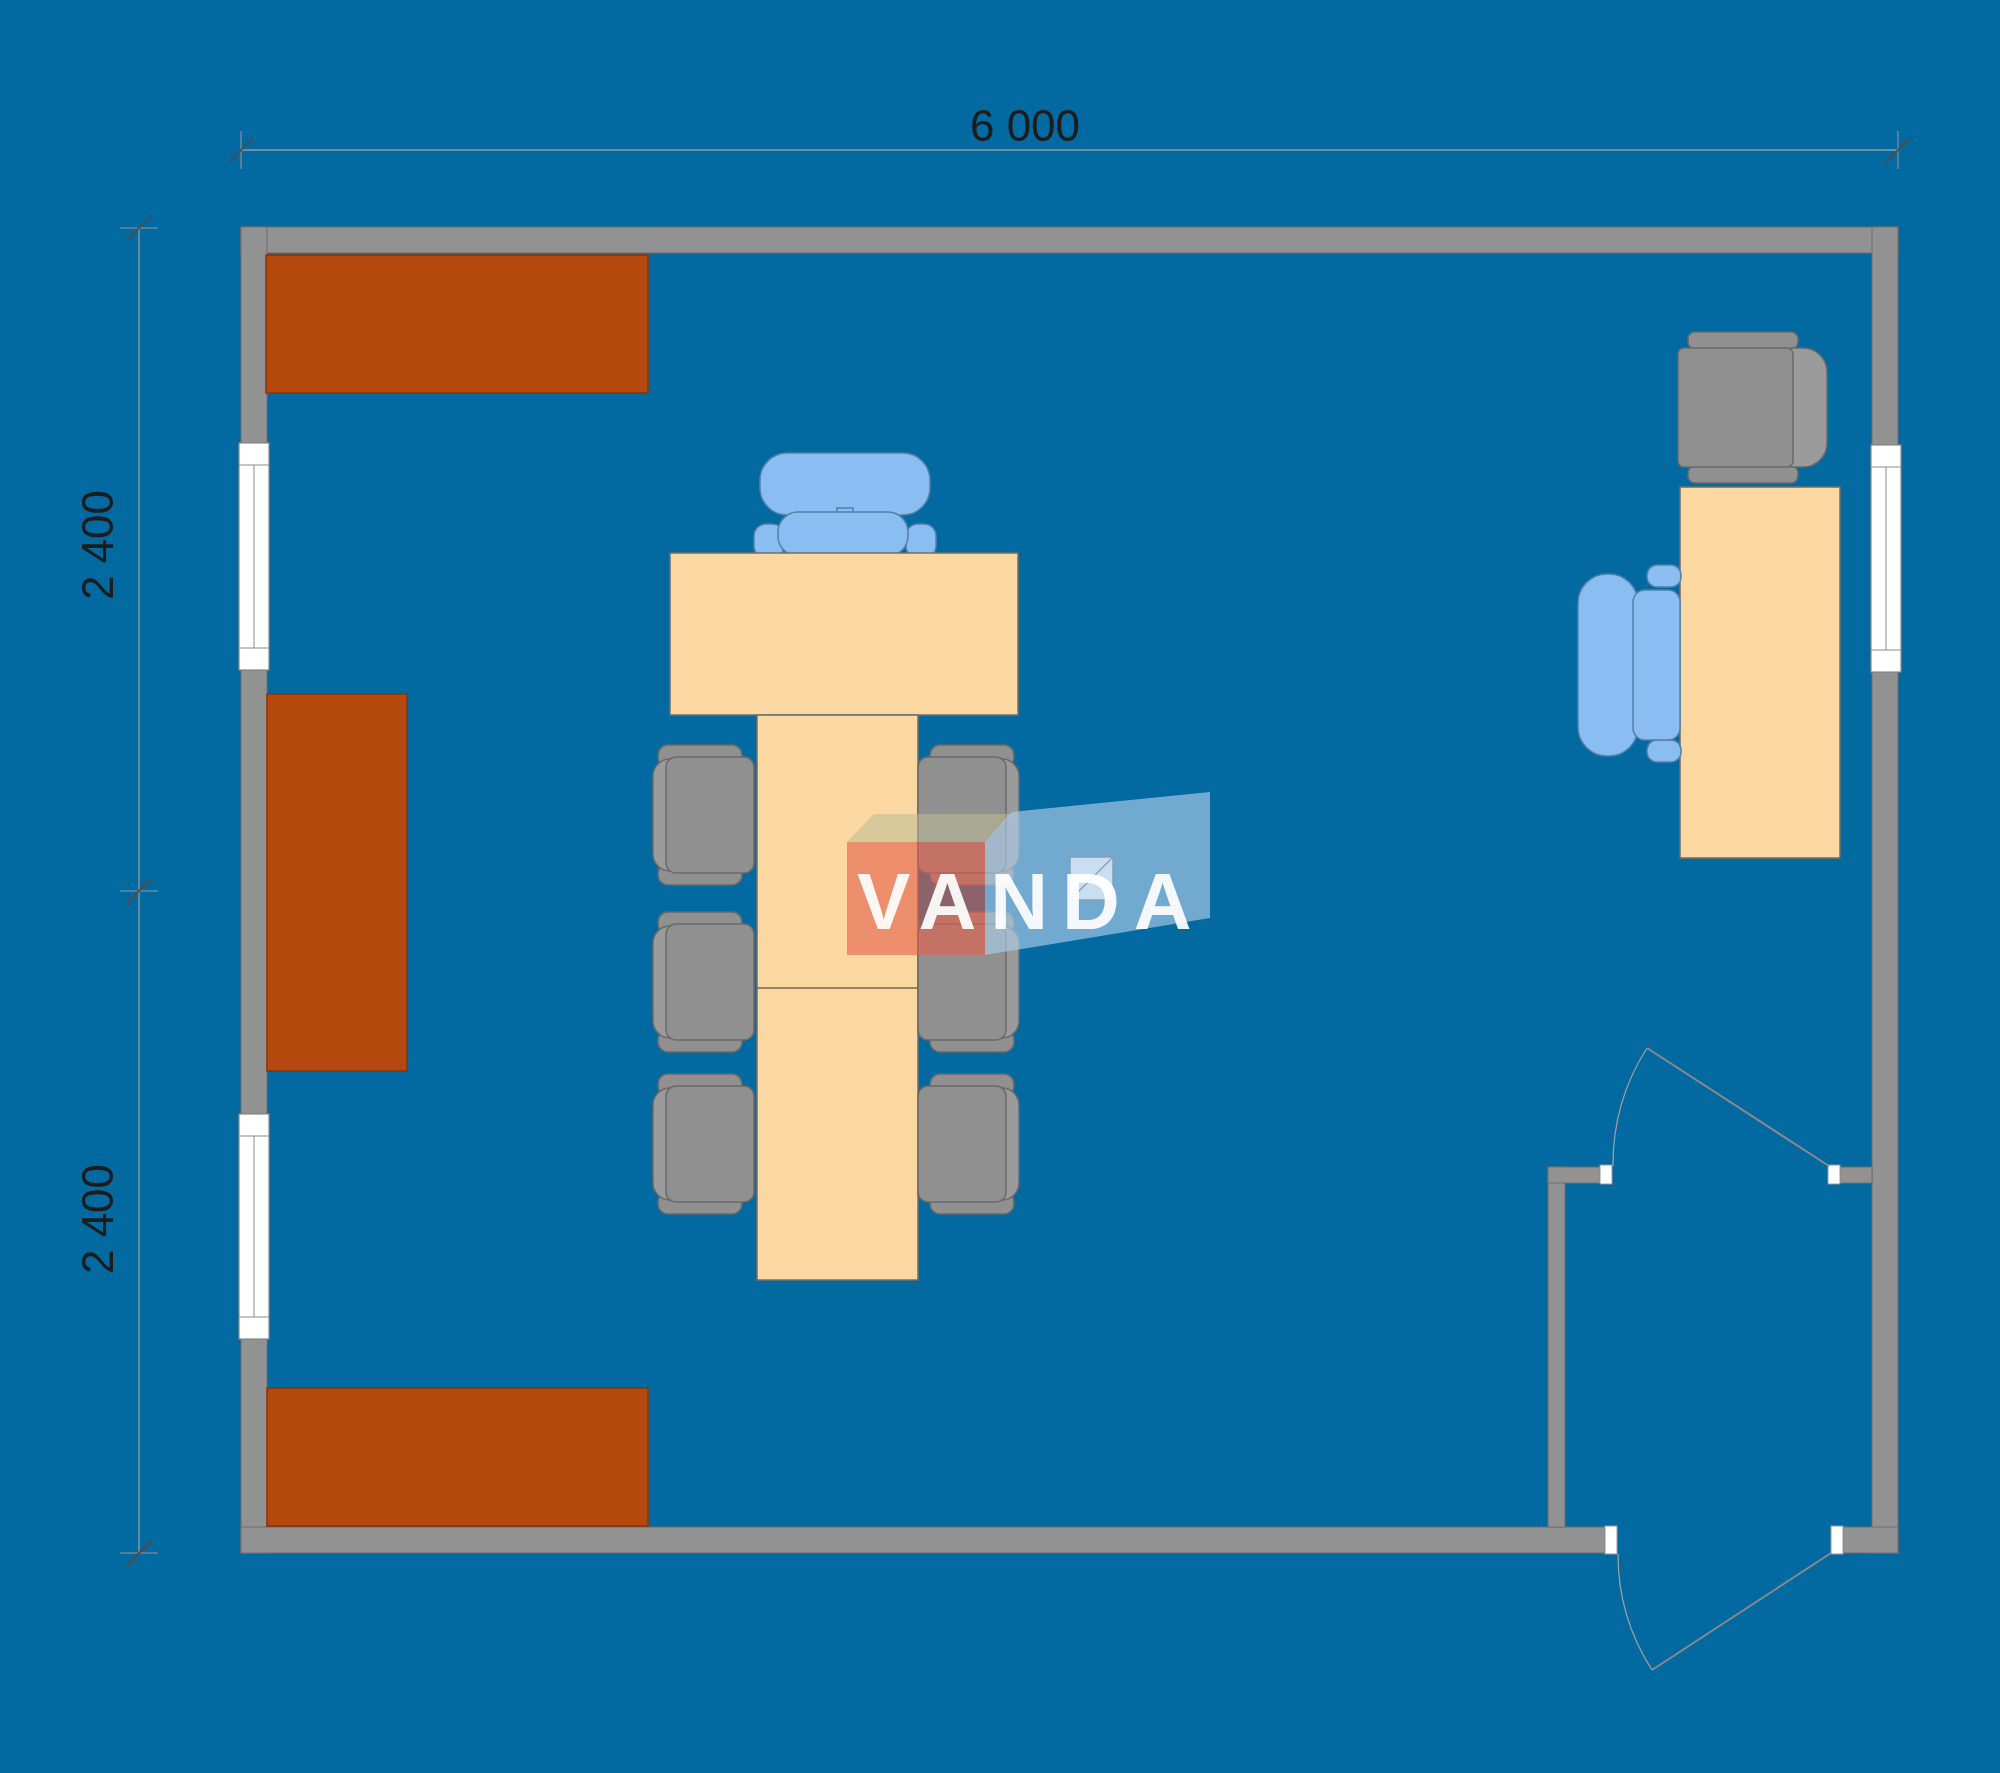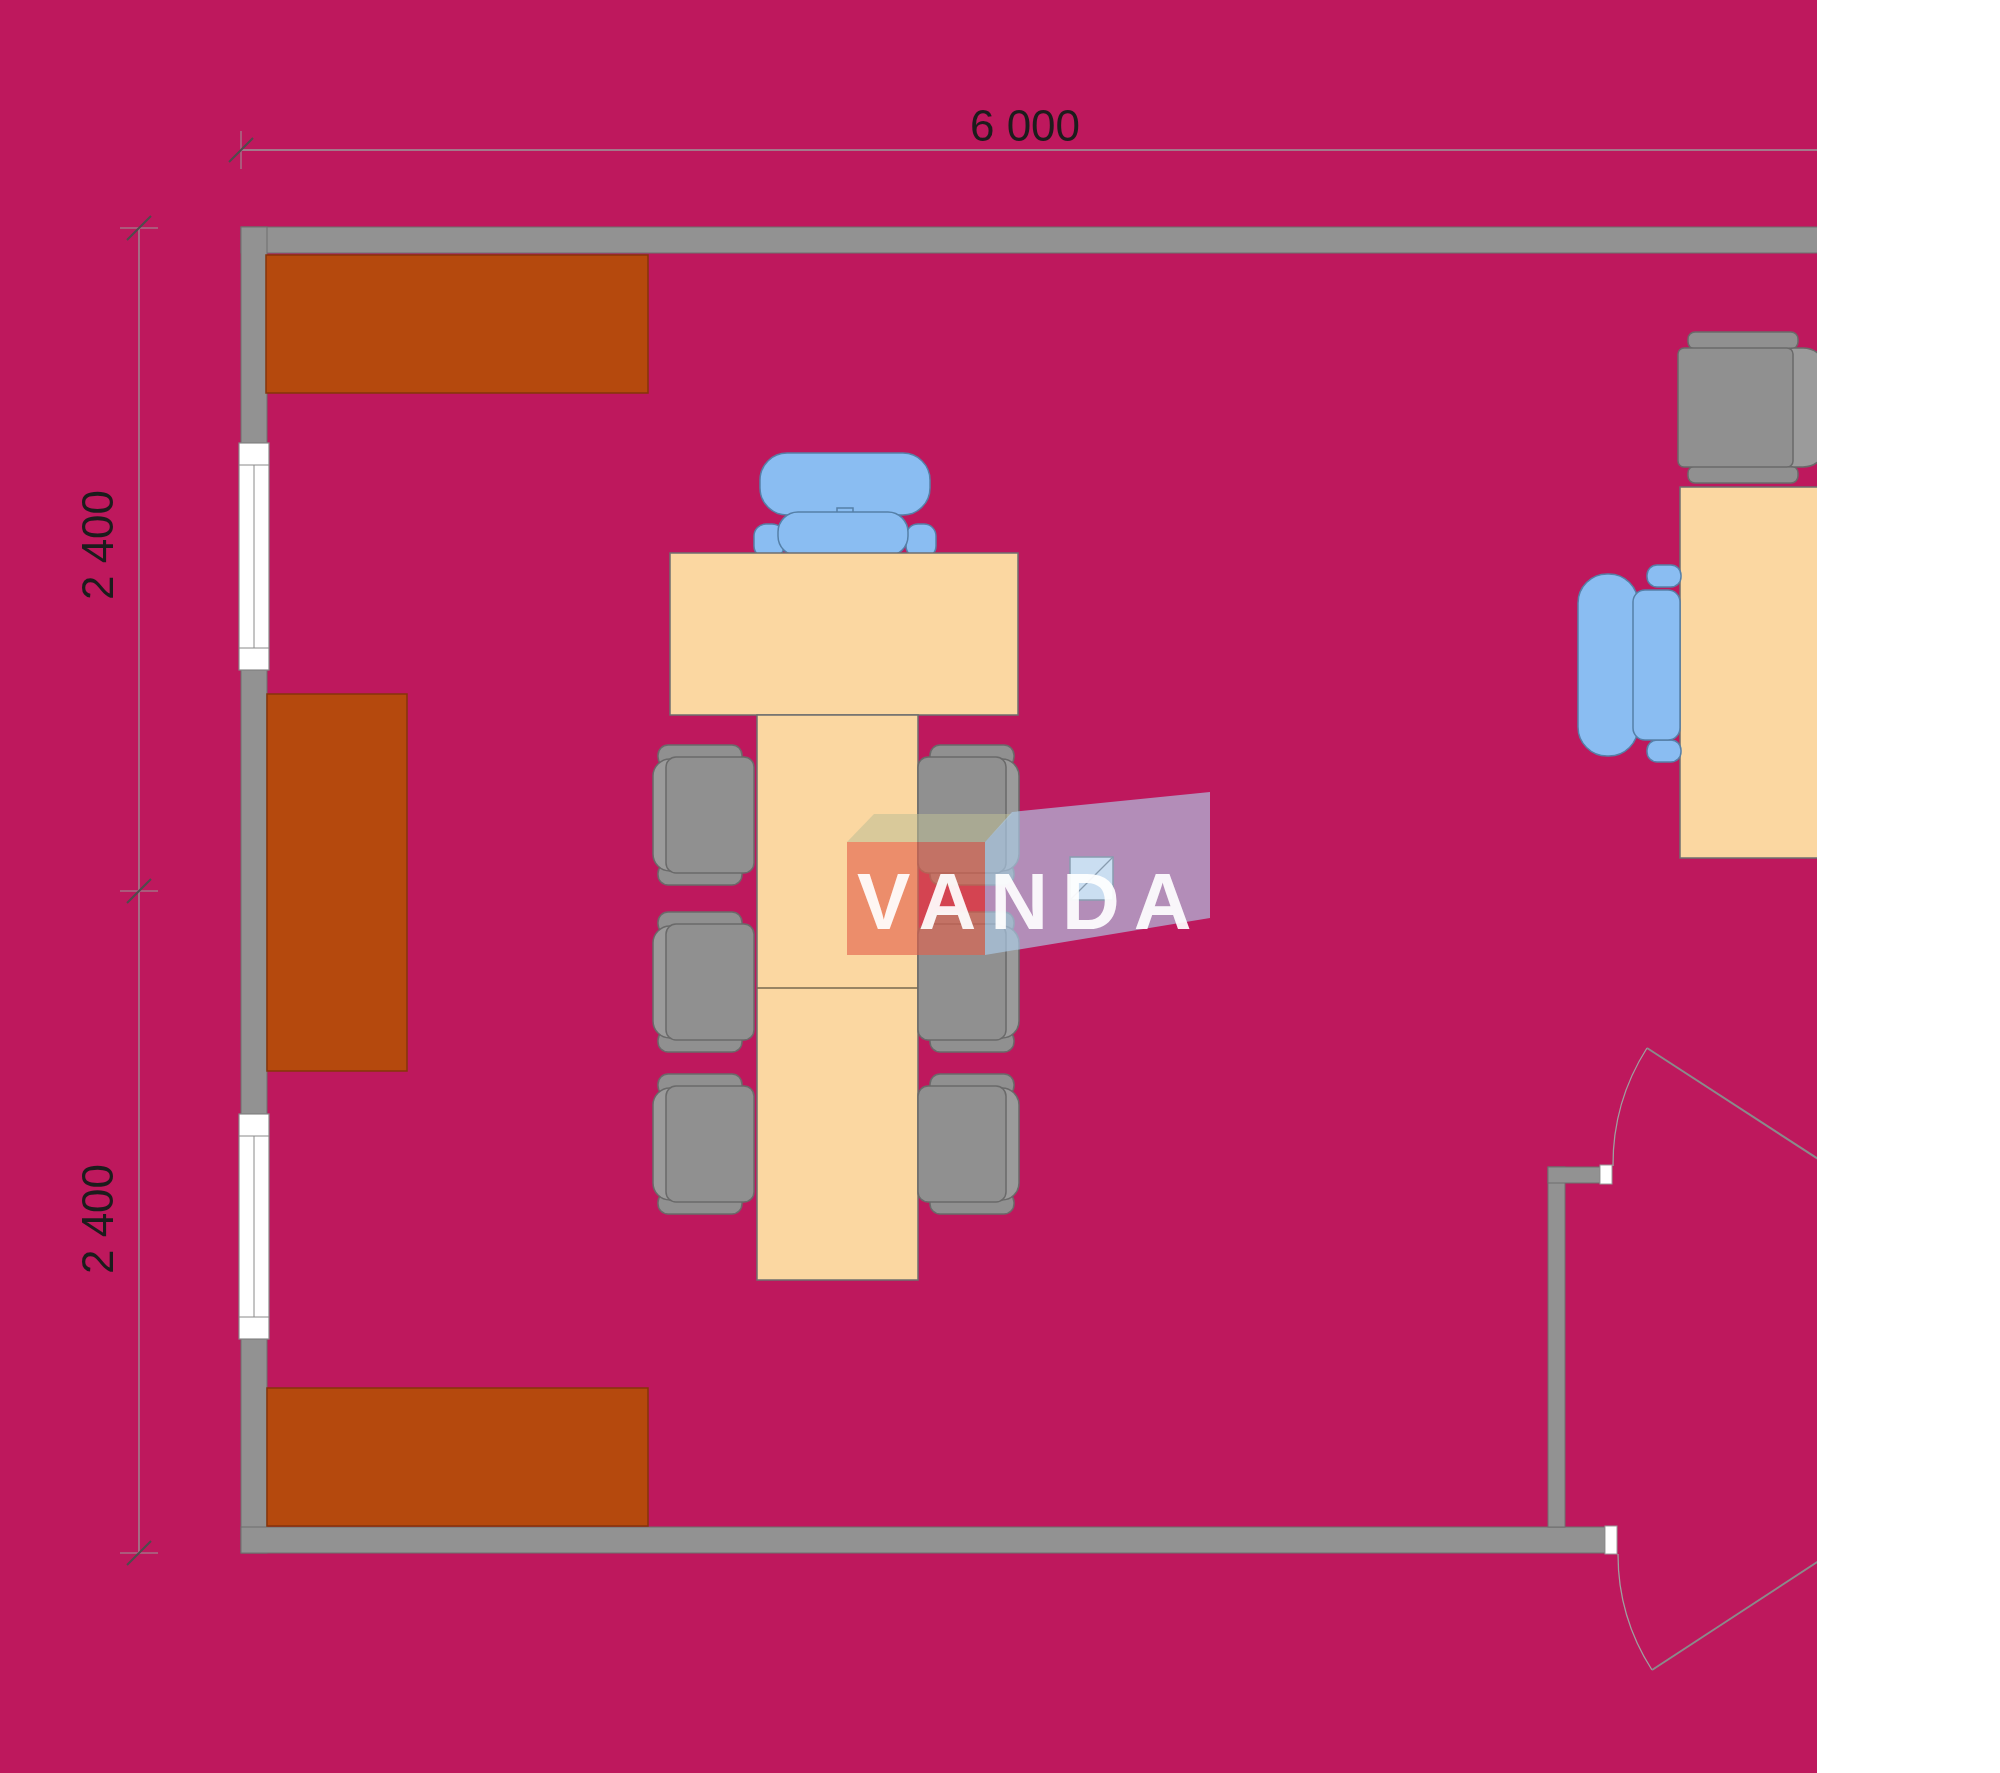--- a/index.html
+++ b/index.html
@@ -1,16 +1,16 @@
 <!DOCTYPE html>
 <html><head>
 <meta charset="utf-8">
 <style>
   html,body{margin:0;padding:0;background:#ffffff;}
-  .stage{position:relative;width:1817px;height:1773px;background:#be185d;overflow:hidden;
+  .stage{position:relative;width:2000px;height:1773px;background:#0369a1;overflow:hidden;
          font-family:"Liberation Sans", sans-serif;}
   svg{display:block}
   text.dim{font-family:"Liberation Sans", sans-serif;font-size:44px;fill:#1c1c1c;}
   text.wm{font-family:"Liberation Sans", sans-serif;font-weight:700;font-size:80px;
           letter-spacing:14px;fill:rgba(255,255,255,0.92);}
   .wall{fill:#929292;stroke:#6e6e6e;stroke-width:1;}
   .jamb{fill:#ffffff;stroke:#9a9a9a;stroke-width:1;}
   .win{fill:#ffffff;stroke:#8a8a8a;stroke-width:1.2;}
   .winline{stroke:#8a8a8a;stroke-width:1;fill:none;}
   .cab{fill:#b5490d;stroke:#86350a;stroke-width:1.5;}

